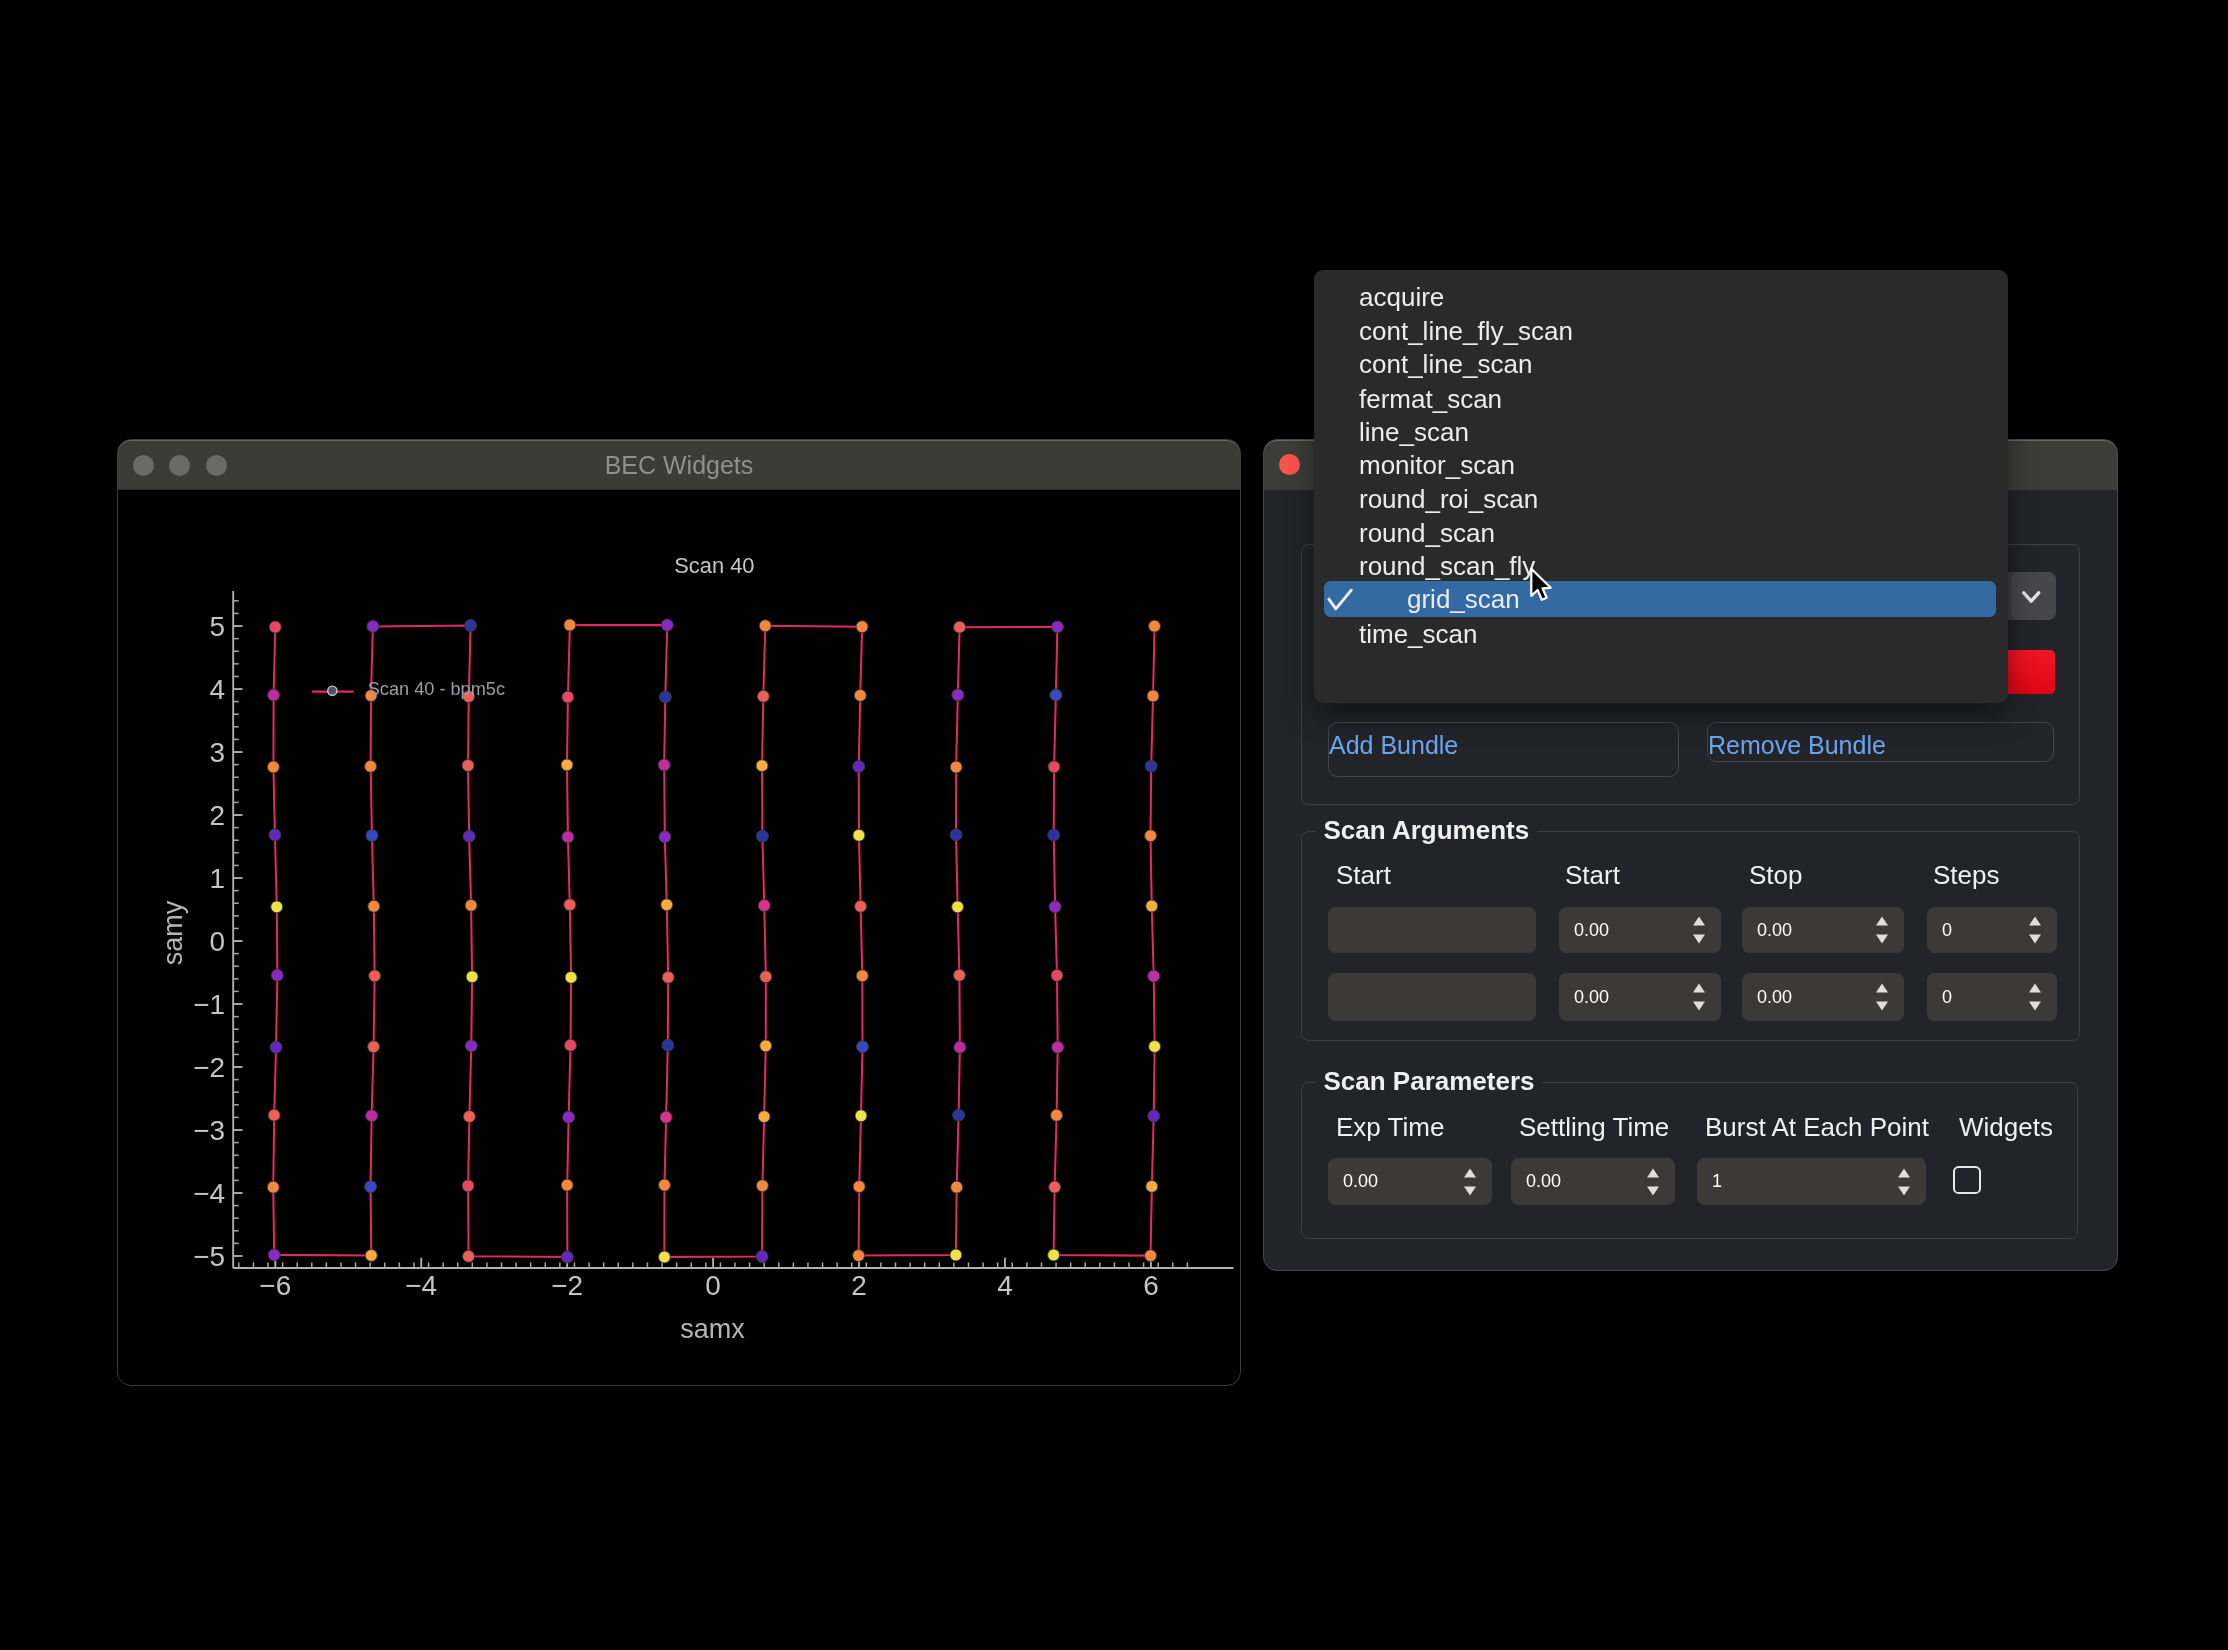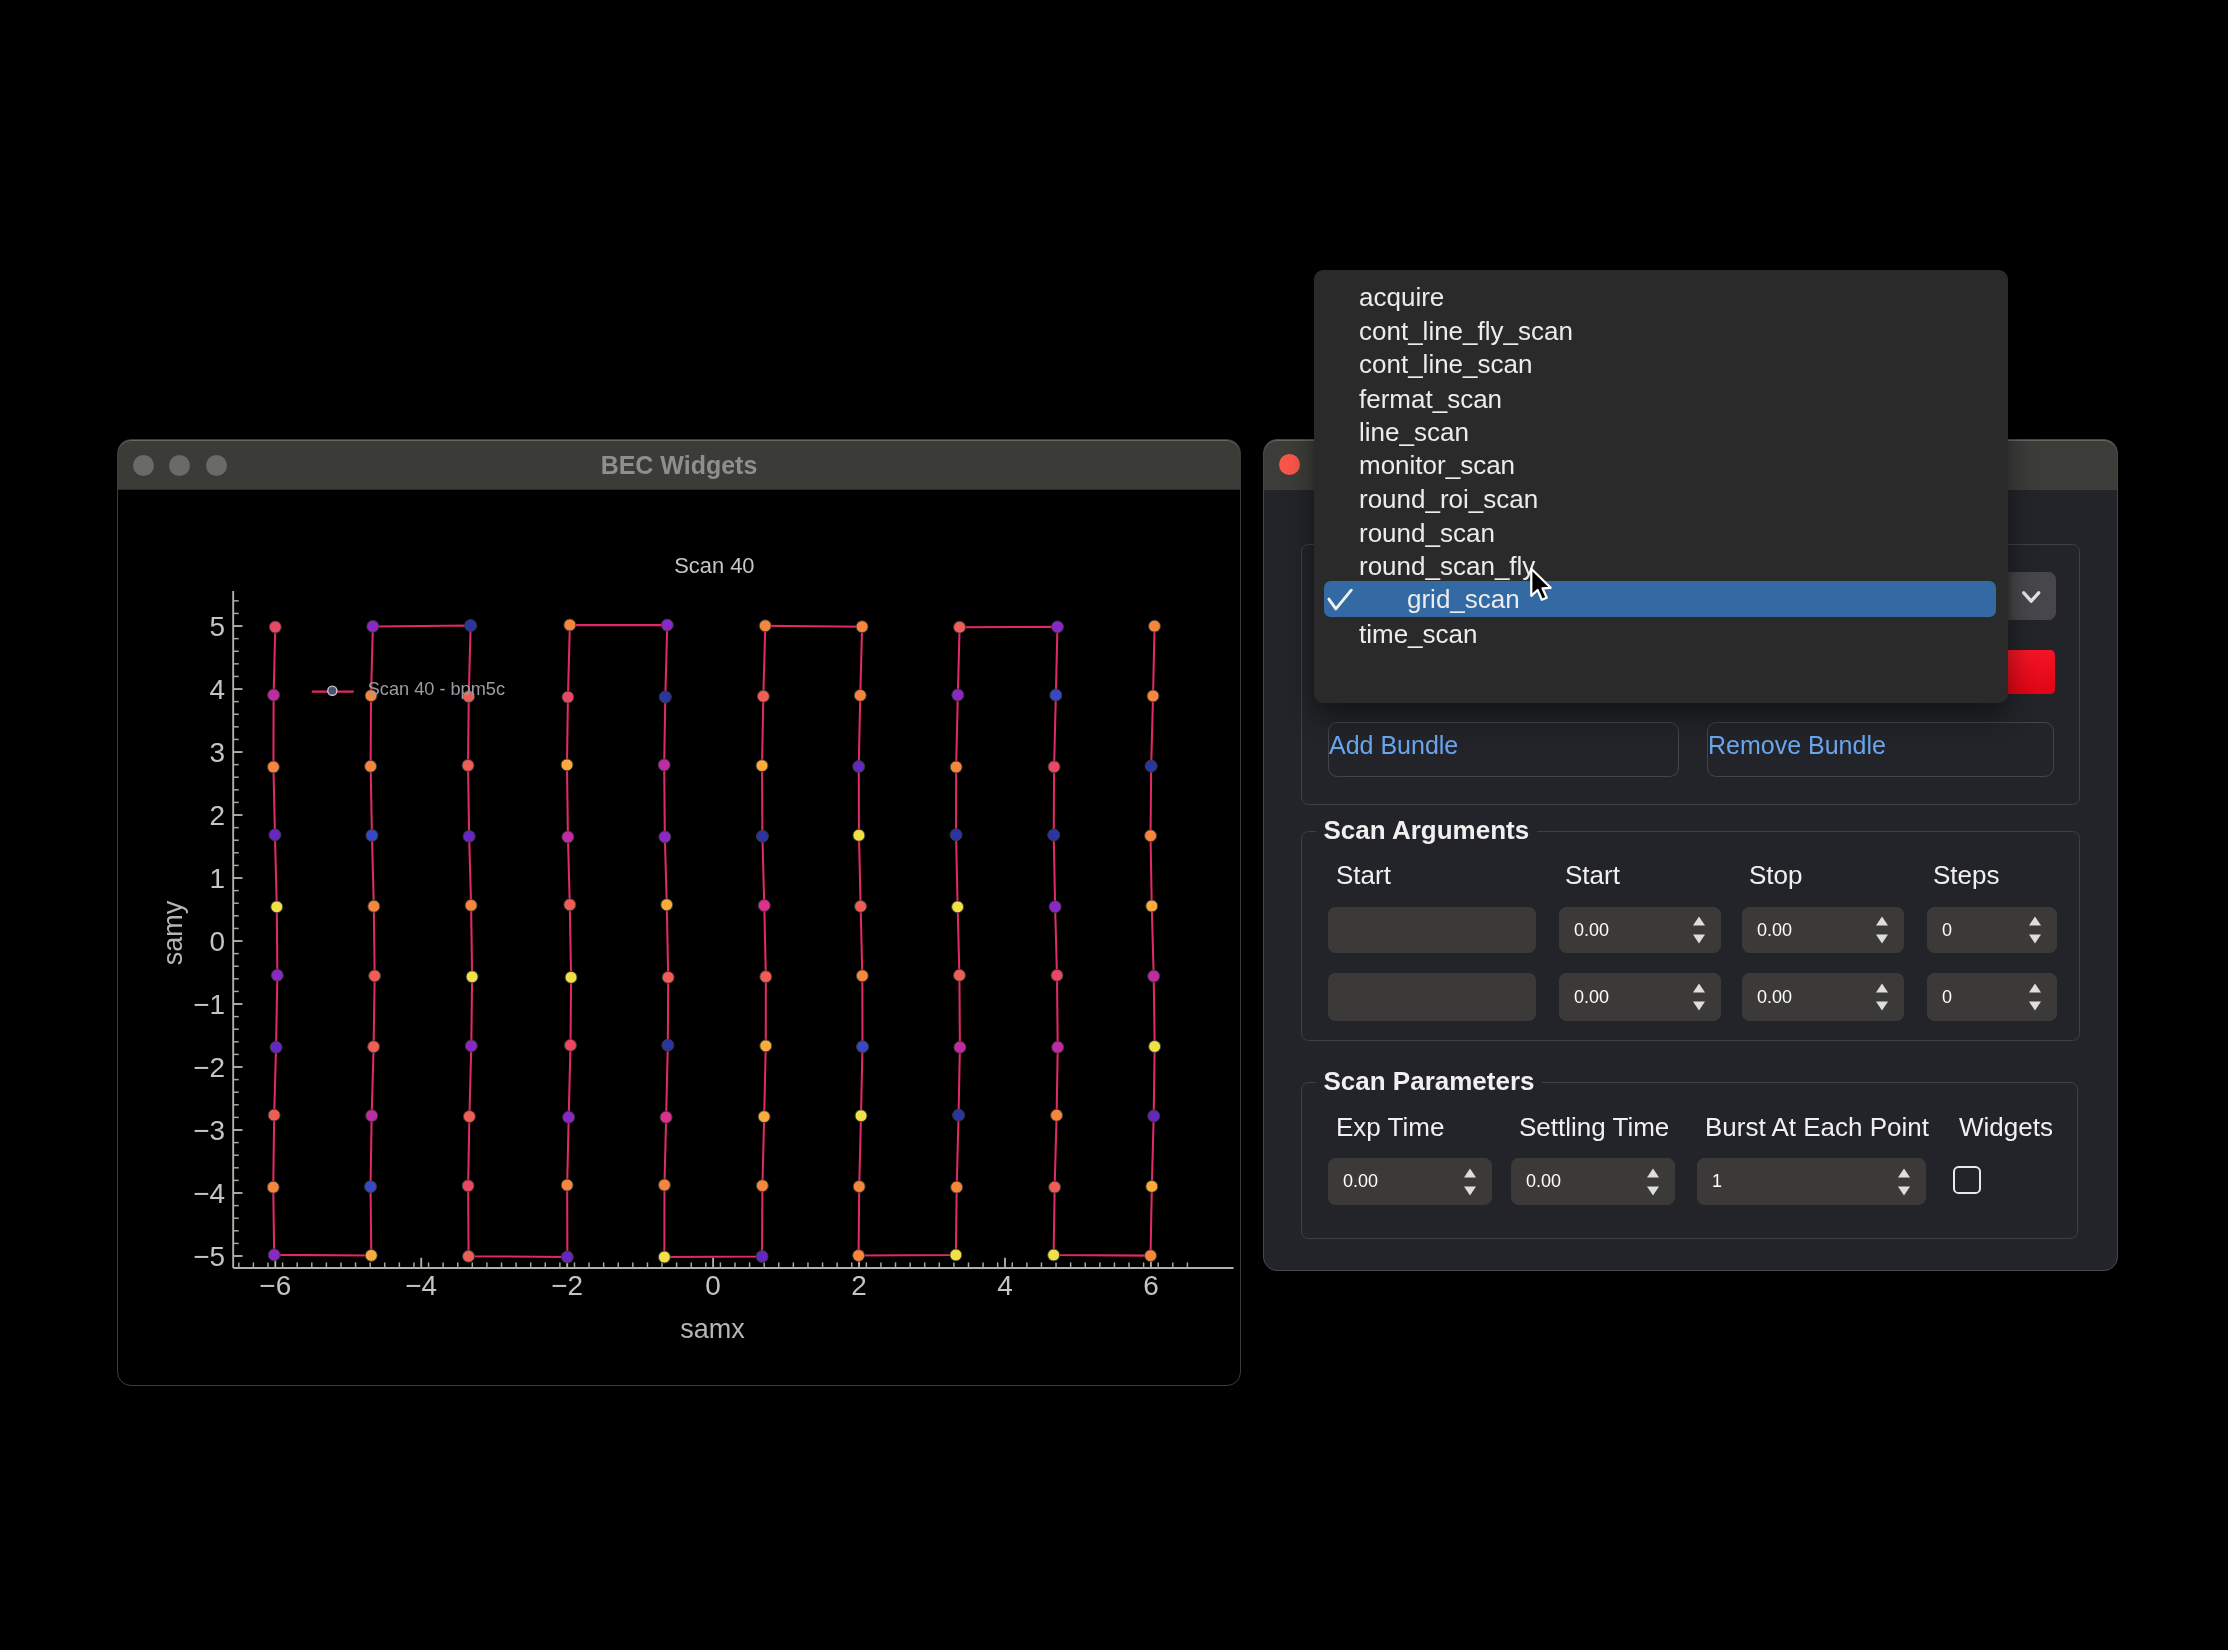--- a/index.html
+++ b/index.html
@@ -5,21 +5,21 @@
   html,body{margin:0;padding:0;background:#000;width:2228px;height:1650px;overflow:hidden;}
   *{box-sizing:border-box;font-family:"Liberation Sans", sans-serif;}
   .abs{position:absolute;}
   
   #win1{position:absolute;left:117px;top:439px;width:1124px;height:947px;background:#000;
         border:0.9px solid #3c3c40;border-radius:14px;}
   #tb1{position:absolute;left:0;top:0;width:100%;height:50px;background:#3b3b37;
        border-radius:13px 13px 0 0;border-bottom:0.9px solid #2a2a28;box-shadow:inset 0 0.9px 0 rgba(255,255,255,0.22);}
   #tb1 .dot{position:absolute;top:15px;width:21.4px;height:21.4px;border-radius:50%;background:#6a6a68;}
   #tb1 .t{position:absolute;left:0;top:0;width:100%;height:50px;line-height:50px;text-align:center;
-          color:#8f8f8f;font-size:25px;font-weight:bold;border-radius:12px;}
+          color:#8f8f8f;font-size:25px;font-weight:normal;border-radius:12px;}
   
   #win2{position:absolute;left:1263px;top:439px;width:855px;height:832px;background:#232429;
         border:0.9px solid #47474d;border-radius:14px;}
   #tb2{position:absolute;left:0;top:0;width:100%;height:50px;background:#3c3c39;
        border-radius:13px 13px 0 0;box-shadow:inset 0 0.9px 0 rgba(255,255,255,0.22);}
   #tb2 .close{position:absolute;left:15px;top:14px;width:21.4px;height:21.4px;border-radius:50%;background:#fa554a;}
   .group{position:absolute;border:0.9px solid #3f3f45;border-radius:7.5px;}
   .glabel{position:absolute;color:#f0f0f0;font-weight:bold;font-size:26px;background:#232429;padding:0 7.5px;}
   .btn{position:absolute;border-radius:4.7px;color:#f2f2f2;font-size:25px;text-align:center;}
   .obtn{position:absolute;border:0.9px solid #454549;border-radius:9.3px;color:#6aa6ee;font-size:25px;text-align:left;}
@@ -316,21 +316,21 @@
   <svg class="abs" style="left:756px;top:149px;" width="22.4" height="17" viewBox="0 0 24 18">
     <polyline points="4,4 12,13 20,4" fill="none" stroke="#e2e2e2" stroke-width="3.6" stroke-linecap="round" stroke-linejoin="round"></polyline>
   </svg>
 
   <div class="btn" style="left:64px;top:210px;width:350px;height:44px;line-height:39px;
        background:linear-gradient(#55b115,#3f9306);">Start</div>
   <div class="btn" style="left:443px;top:210px;width:348px;height:44px;line-height:39px;
        background:linear-gradient(#f31526,#e00414);">Stop</div>
 
   <div class="obtn" style="left:64px;top:282px;width:351px;height:55px;line-height:45px;">Add Bundle</div>
-  <div class="obtn" style="left:443px;top:282px;width:347px;height:55px;line-height:45px;">Remove Bundle</div>
+  <div class="obtn" style="left:443px;top:282px;width:347px;height:40px;line-height:45px;">Remove Bundle</div>
 
   <div class="group" style="left:37px;top:391px;width:779px;height:210px;"></div>
   <div class="glabel" style="left:52px;top:375px;">Scan Arguments</div>
   <div class="flabel" style="left:72px;top:420px;">Start</div>
   <div class="flabel" style="left:301px;top:420px;">Start</div>
   <div class="flabel" style="left:485px;top:420px;">Stop</div>
   <div class="flabel" style="left:669px;top:420px;">Steps</div>
 
   <div class="field" style="left:64px;top:467px;width:208px;height:46px;"></div>
   <div class="field spin" style="left:295px;top:467px;width:162px;height:46px;">

